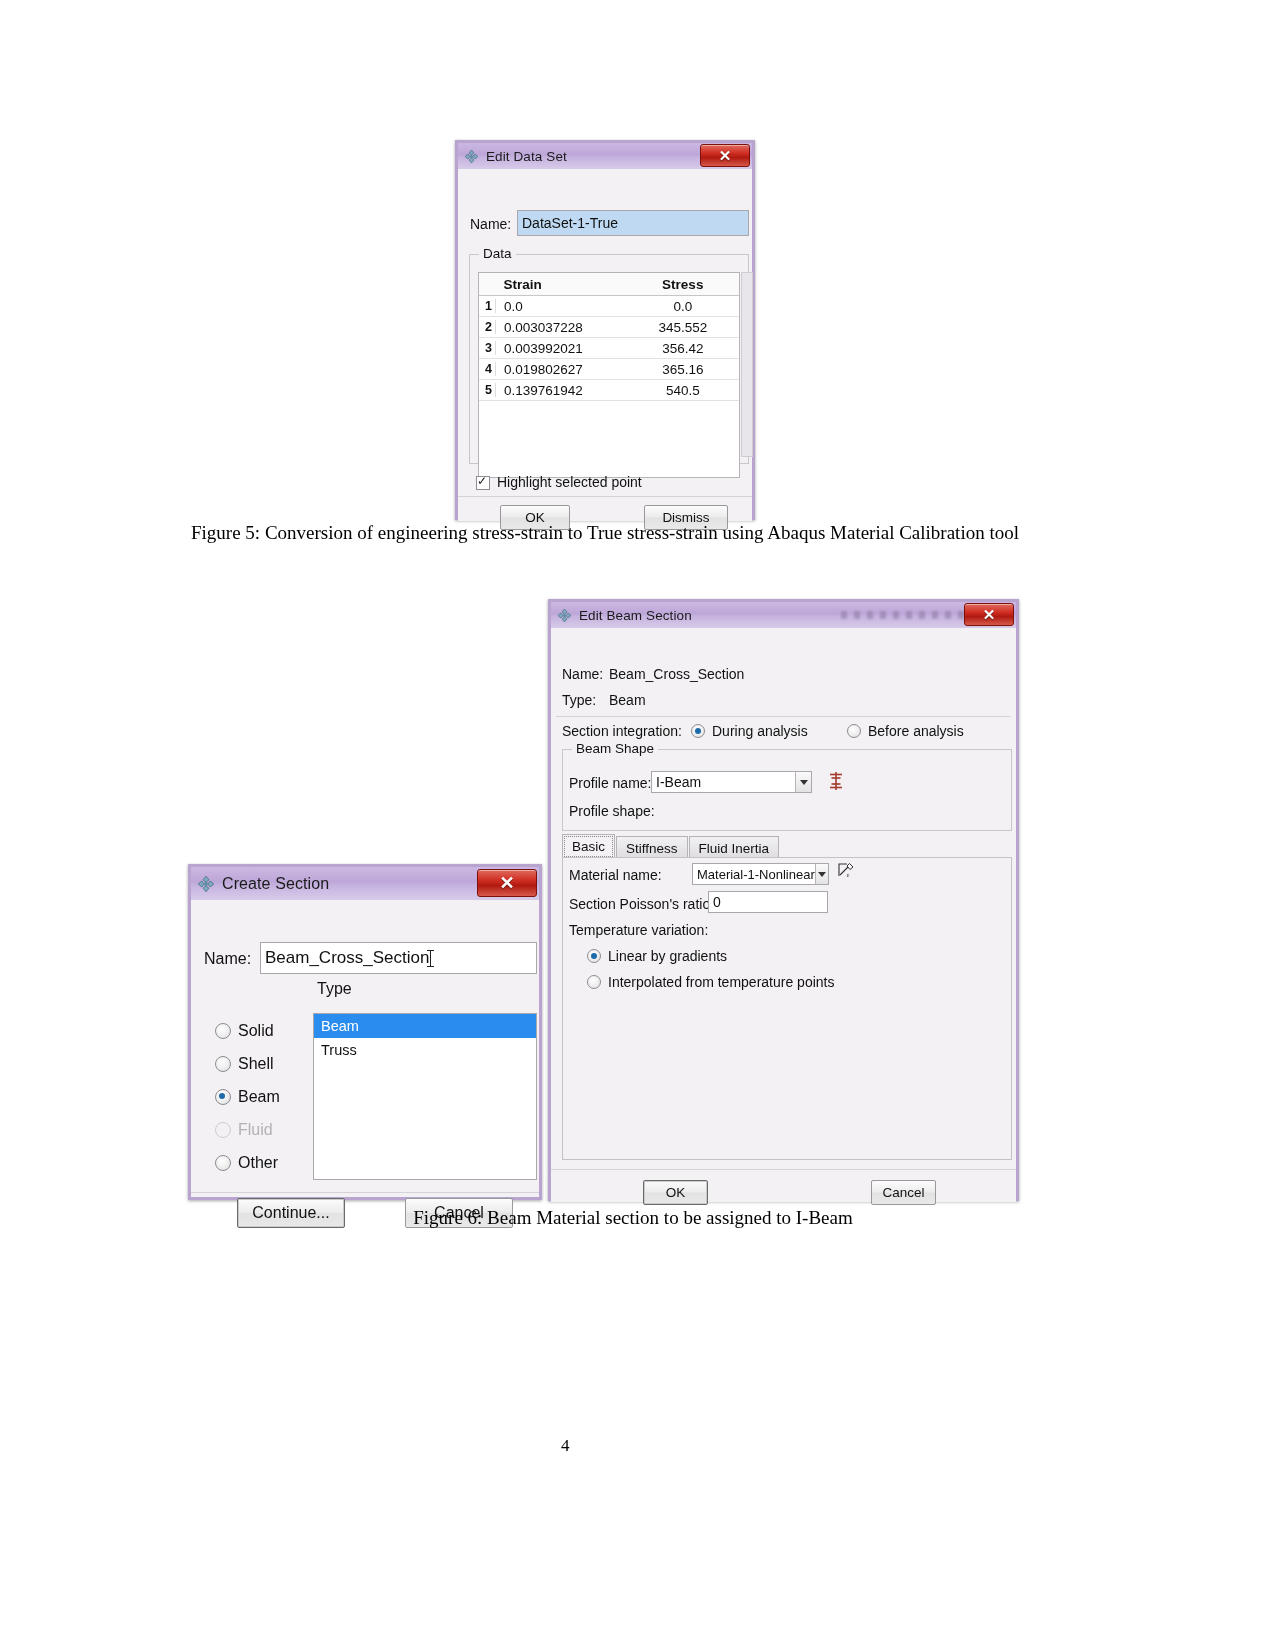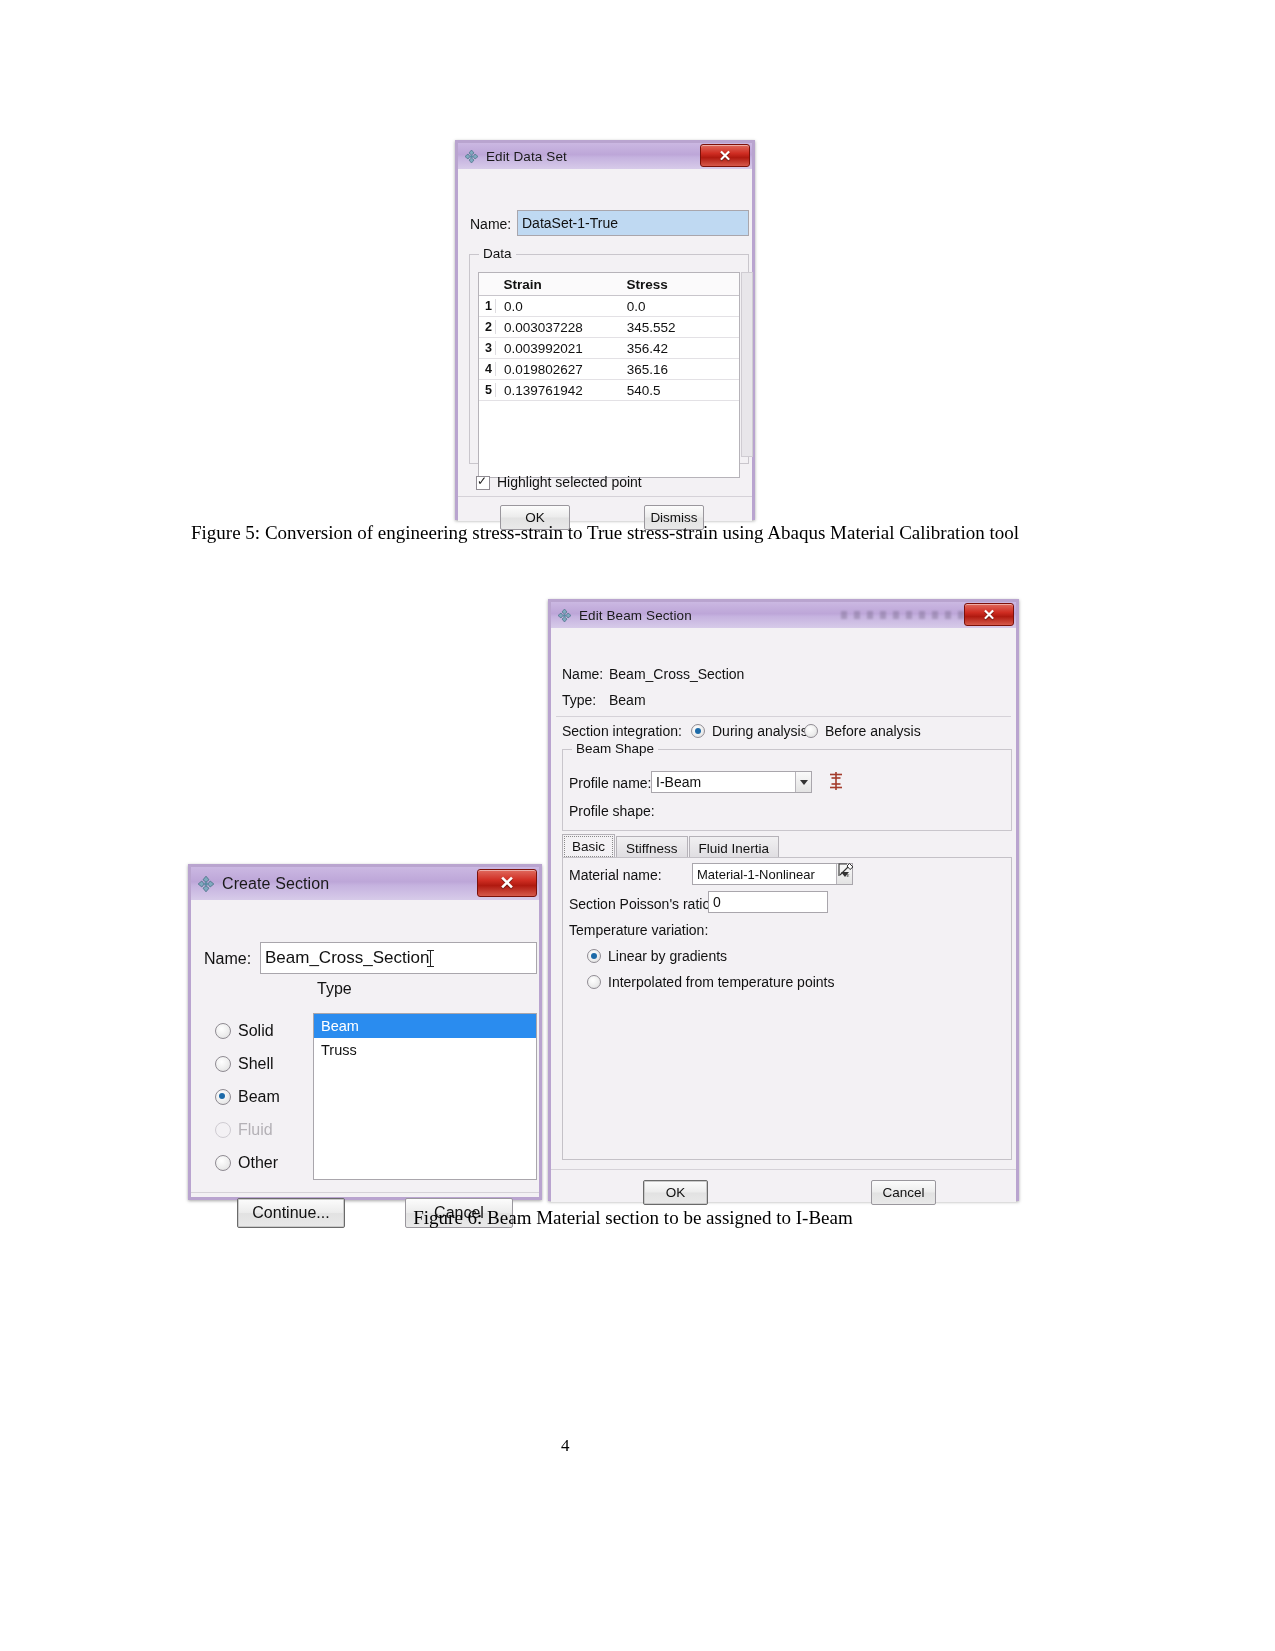--- a/index.html
+++ b/index.html
@@ -212,21 +212,21 @@
     border-right: 1px solid #dedce0;
     color: #111;
   }
   .dtable .row .cell {
     font-size: 13.5px;
     padding-left: 8px;
     color: #111;
     white-space: nowrap;
   }
   .col-strain { width: 133px; }
-  .col-stress { width: 130px; }
+  .col-stress { width: 130px; text-align: center; }
 
   
   .vscroll {
     position: absolute;
     background: #e8e6ea;
     border: 1px solid #cfccd2;
     box-sizing: border-box;
   }
 
   
@@ -429,21 +429,21 @@
     <div style="position:absolute; left:18px; top:305px; display:flex; align-items:flex-end; gap:7px;">
       <span class="cbox on"></span>
       <span class="lbl">Highlight selected point</span>
     </div>
 
     <div class="hrule" style="left:0; top:327px; width:294px;"></div>
 
     <div class="btn" style="left:42px; top:336px; width:70px; height:25px;">
       <span>OK</span>
     </div>
-    <div class="btn" style="left:186px; top:336px; width:60px; height:25px;">
+    <div class="btn" style="left:186px; top:336px; width:84px; height:25px;">
       <span>Dismiss</span>
     </div>
 
   </div>
 </div>
 
 <div class="caption" style="left:160px; top:520px; width:890px;">
   <span>Figure 5: Conversion of engineering stress-strain to True stress-strain using Abaqus Material</span>
   <span>Calibration tool</span>
 </div>
@@ -475,21 +475,21 @@
     <span class="lbl" style="position:absolute; left:11px; top:64px;">Type:</span>
     <span class="lbl" style="position:absolute; left:58px; top:64px;">Beam</span>
 
     <div class="hrule" style="left:5px; top:88px; width:455px;"></div>
 
     <span class="lbl" style="position:absolute; left:11px; top:95px;">Section integration:</span>
     <div class="radio-row" style="left:140px; top:95px;">
       <span class="radio on"></span>
       <span>During analysis</span>
     </div>
-    <div class="radio-row" style="left:253px; top:95px;">
+    <div class="radio-row" style="left:253px; top:95px;padding-left:43px;">
       <span class="radio"></span>
       <span>Before analysis</span>
     </div>
 
     <div class="group" style="left:11px; top:121px; width:450px; height:82px;">
       <span class="group-title">Beam Shape</span>
     </div>
 
     <span class="lbl" style="position:absolute; left:18px; top:147px;">Profile name:</span>
     <div class="combo" style="left:100px; top:143px; width:161px; height:22px;">
@@ -521,21 +521,21 @@
         <span>Stiffness</span>
       </div>
       <div class="tab">
         <span>Fluid Inertia</span>
       </div>
     </div>
 
     <div class="tabpanel" style="left:11px; top:229px; width:450px; height:303px;"></div>
 
     <span class="lbl" style="position:absolute; left:18px; top:239px;">Material name:</span>
-    <div class="combo" style="left:141px; top:235px; width:161px; height:22px;">
+    <div class="combo" style="left:141px; top:235px; width:137px; height:22px;">
       <span class="ctext" style="font-size:13px;">Material-1-Nonlinear</span>
       <span class="carrow">
           <i></i>
         </span>
     </div>
 
     <span class="edit-mat-icon" style="left:286px; top:233px; width:18px; height:18px;">
       <svg width="18" height="18" viewBox="0 0 18 18">
         <path d="M2 15 L2 3 L10 3" stroke="#333" stroke-width="1.1" fill="none"></path>
         <path d="M3 14 L13 4" stroke="#333" stroke-width="1.1" fill="none"></path>

